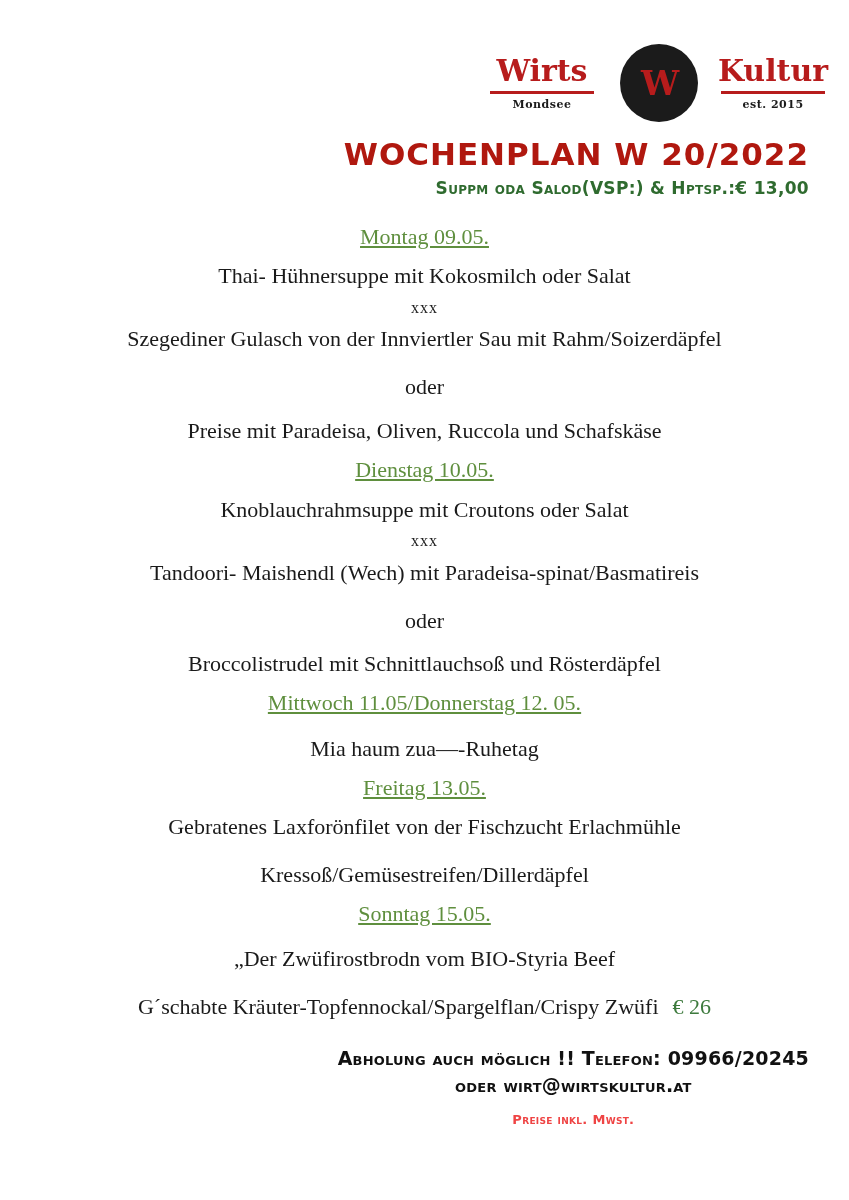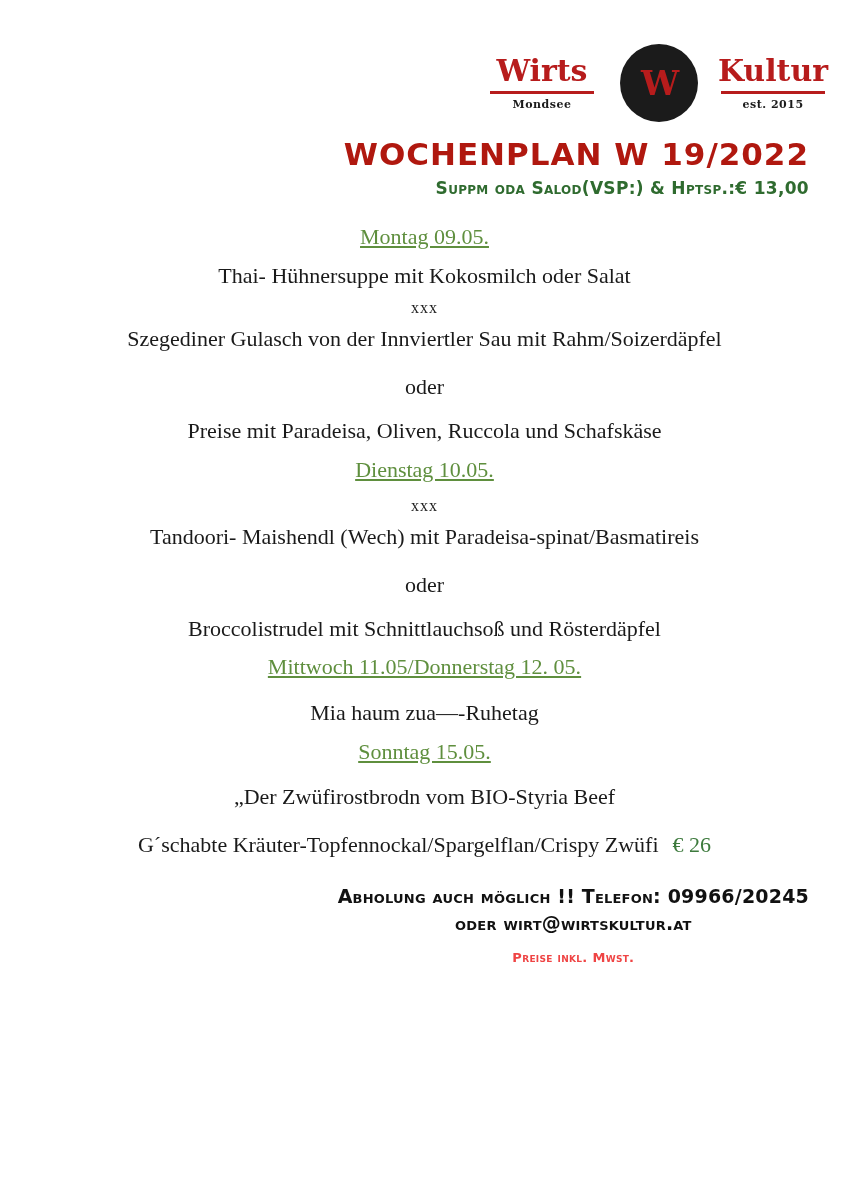--- a/index.html
+++ b/index.html
@@ -183,42 +183,48 @@
     </div>
     <div class="logo-disc"></div>
     <div class="logo-monogram">W</div>
     <div class="logo-side right">
       <div class="logo-word">Kultur</div>
       <div class="logo-rule"></div>
       <div class="logo-sub">est. 2015</div>
     </div>
   </div>
 
-  <div class="headline">WOCHENPLAN  W 19/2022</div>
+  <div class="headline">WOCHENPLAN  W 20/2022</div>
   <div class="subheadline small-caps">Suppm oda Salod(VSP:) &amp; Hptsp.:€ 13,00</div>
 
   <div class="menu" id="menu-root">
       <div class="day-block">
         <div class="day-title">Montag 09.05.</div>
         <div class="line"><span>Thai- Hühnersuppe mit Kokosmilch oder Salat</span></div>
         <div class="line xxx"><span>xxx</span></div>
         <div class="line"><span>Szegediner Gulasch von der Innviertler Sau mit Rahm/Soizerdäpfel</span></div>
         <div class="line oder"><span>oder</span></div>
         <div class="line"><span>Preise mit Paradeisa, Oliven, Ruccola und Schafskäse</span></div>
       </div>
       <div class="day-block">
         <div class="day-title">Dienstag 10.05.</div>
+        <div class="line"><span>Knoblauchrahmsuppe mit Croutons oder Salat</span></div>
         <div class="line xxx"><span>xxx</span></div>
         <div class="line"><span>Tandoori- Maishendl (Wech) mit Paradeisa-spinat/Basmatireis</span></div>
         <div class="line oder"><span>oder</span></div>
         <div class="line"><span>Broccolistrudel mit Schnittlauchsoß und Rösterdäpfel</span></div>
       </div>
       <div class="day-block">
         <div class="day-title">Mittwoch 11.05/Donnerstag 12. 05.</div>
         <div class="line spaced"><span>Mia haum zua—-Ruhetag</span></div>
+      </div>
+      <div class="day-block">
+        <div class="day-title">Freitag 13.05.</div>
+        <div class="line"><span>Gebratenes Laxforönfilet von der Fischzucht Erlachmühle</span></div>
+        <div class="line spaced"><span>Kressoß/Gemüsestreifen/Dillerdäpfel</span></div>
       </div>
       <div class="day-block">
         <div class="day-title">Sonntag 15.05.</div>
         <div class="line spaced"><span>„Der Zwüfirostbrodn vom BIO-Styria Beef</span></div>
         <div class="line spaced"><span>G´schabte Kräuter-Topfennockal/Spargelflan/Crispy Zwüfi</span><span class="price">€ 26</span></div>
       </div>
     </div>
 
   <div class="footer">
     <div class="footer-main small-caps">Abholung auch möglich !! Telefon: 09966/20245</div>

